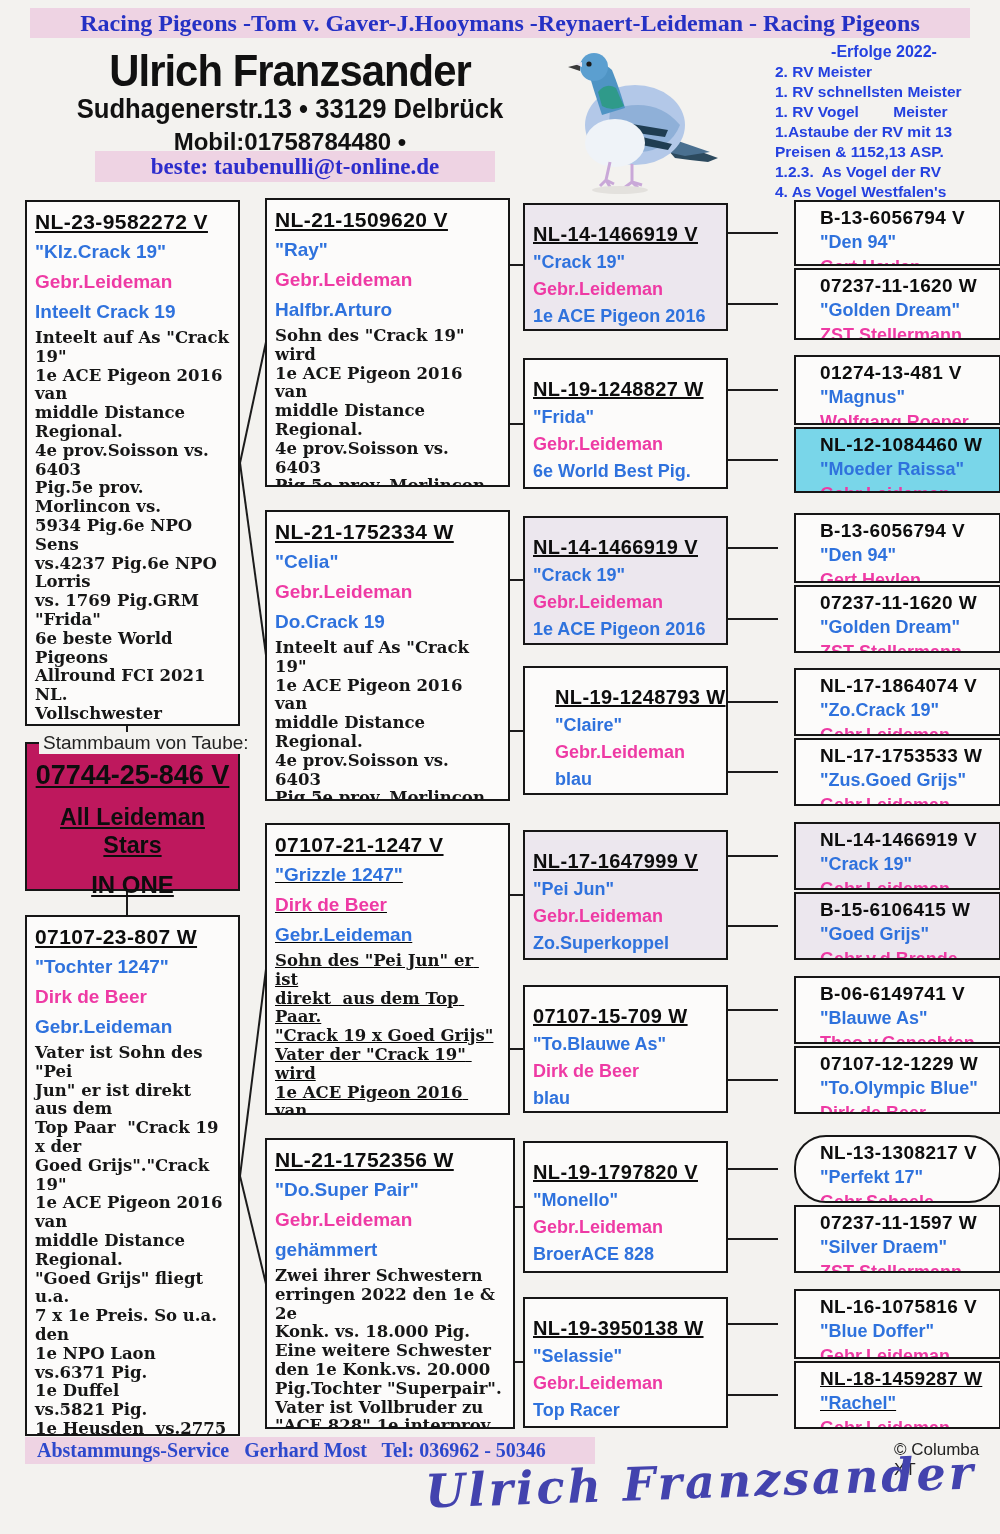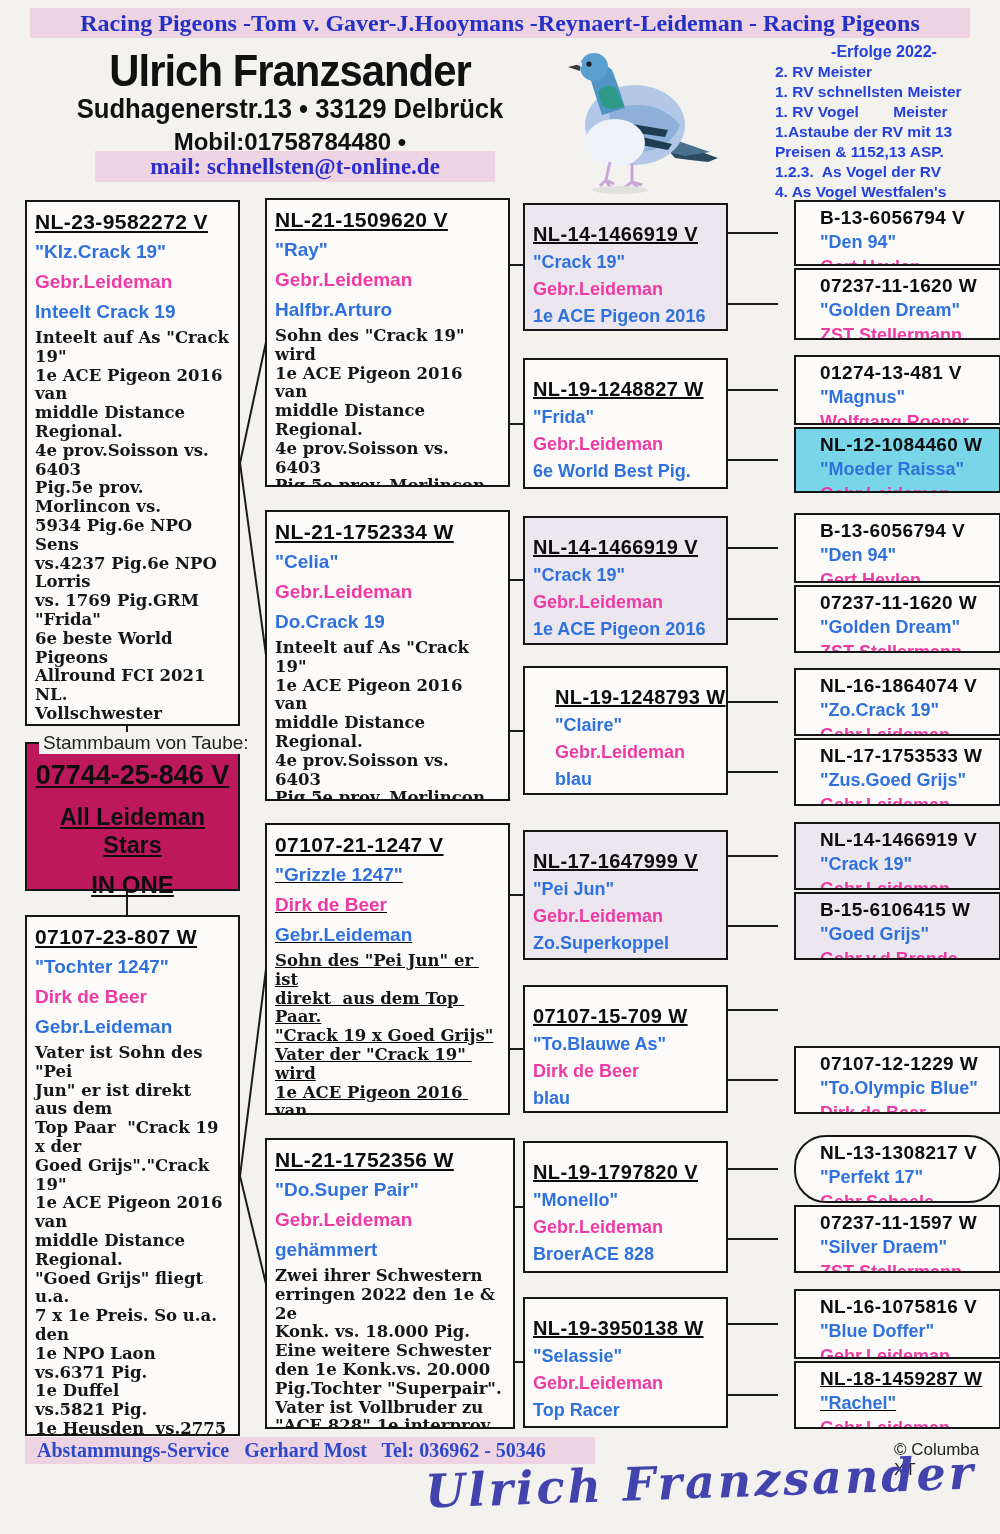--- a/index.html
+++ b/index.html
@@ -62,21 +62,21 @@
 </head>
 <body>
 
 <div class="page">
 
   <div class="banner"><span>Racing Pigeons -Tom v. Gaver-J.Hooymans -Reynaert-Leideman - Racing Pigeons</span></div>
 
   <div class="owner-name">Ulrich Franzsander</div>
   <div class="owner-address">Sudhagenerstr.13 • 33129 Delbrück</div>
   <div class="owner-mobile">Mobil:01758784480 •</div>
-  <div class="email-strip">mail: schnellsten@t-online.de</div>
+  <div class="email-strip">beste: taubenulli@t-online.de</div>
 
   <svg class="conn" style="left:540px;top:40px;" width="195" height="155" viewBox="0 0 195 155">
     <path d="M115 95 L178 118 L168 122 L150 120 L135 118 Z" fill="#2c4a5e"></path>
     <path d="M112 92 L170 112 L145 116 L118 110 Z" fill="#4a7090"></path>
     <ellipse cx="95" cy="85" rx="50" ry="40" fill="#b3c8e8"></ellipse>
     <path d="M70 70 Q115 55 140 85 Q130 110 100 112 Q78 112 68 95 Z" fill="#8fb0d8"></path>
     <path d="M98 96 L132 104 L128 110 L96 104 Z" fill="#1f3d52"></path>
     <path d="M92 84 L128 90 L125 97 L90 92 Z" fill="#1f3d52"></path>
     <ellipse cx="75" cy="103" rx="30" ry="24" fill="#eff3f8"></ellipse>
     <path d="M62 75 Q52 45 48 30 Q60 18 72 30 Q80 50 85 68 Z" fill="#4f94c4"></path>
@@ -339,39 +339,44 @@
     <div class="ring">B-13-6056794 V</div>
     <div class="pname">"Den 94"</div>
     <div class="breeder">Gert Heylen</div>
   </div>
   <div class="pbox g4box" style="left:778px;top:585px;width:207px;height:68px;">
     <div class="ring">07237-11-1620 W</div>
     <div class="pname">"Golden Dream"</div>
     <div class="breeder">ZST Stellermann</div>
   </div>
   <div class="pbox g4box" style="left:778px;top:668px;width:207px;height:68px;">
-    <div class="ring">NL-16-1864074 V</div>
+    <div class="ring">NL-17-1864074 V</div>
     <div class="pname">"Zo.Crack 19"</div>
     <div class="breeder">Gebr.Leideman</div>
   </div>
   <div class="pbox g4box" style="left:778px;top:738px;width:207px;height:68px;">
     <div class="ring">NL-17-1753533 W</div>
     <div class="pname">"Zus.Goed Grijs"</div>
     <div class="breeder">Gebr.Leideman</div>
   </div>
   <div class="pbox g4box tint-lavender" style="left:778px;top:822px;width:207px;height:68px;">
     <div class="ring">NL-14-1466919 V</div>
     <div class="pname">"Crack 19"</div>
     <div class="breeder">Gebr.Leideman</div>
   </div>
   <div class="pbox g4box tint-lavender" style="left:778px;top:892px;width:207px;height:68px;">
     <div class="ring">B-15-6106415 W</div>
     <div class="pname">"Goed Grijs"</div>
     <div class="breeder">Gebr.v.d.Brande</div>
   </div>
+  <div class="pbox g4box" style="left:778px;top:976px;width:207px;height:68px;">
+    <div class="ring">B-06-6149741 V</div>
+    <div class="pname">"Blauwe As"</div>
+    <div class="breeder">Theo v.Genechten</div>
+  </div>
   <div class="pbox g4box" style="left:778px;top:1046px;width:207px;height:68px;">
     <div class="ring">07107-12-1229 W</div>
     <div class="pname">"To.Olympic Blue"</div>
     <div class="breeder">Dirk de Beer</div>
   </div>
   <div class="pbox g4box" style="left:778px;top:1135px;width:207px;height:68px;border-radius:32px;">
     <div class="ring">NL-13-1308217 V</div>
     <div class="pname">"Perfekt 17"</div>
     <div class="breeder">Gebr.Scheele</div>
   </div>

